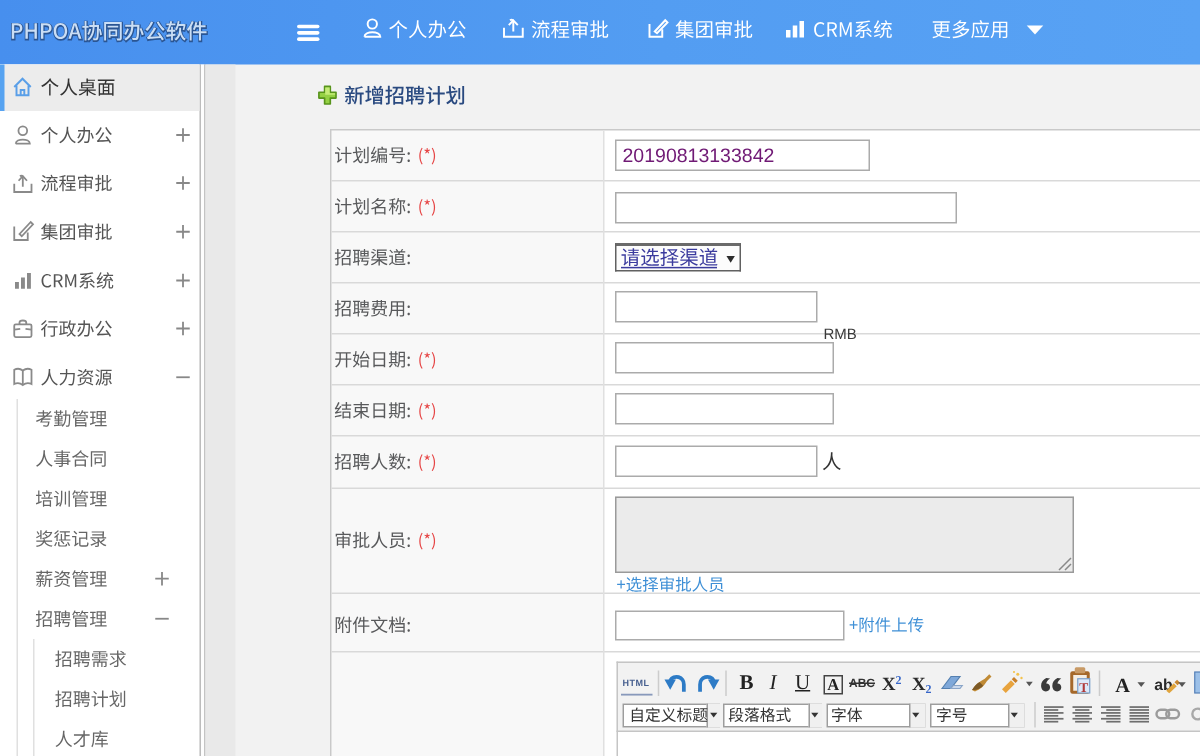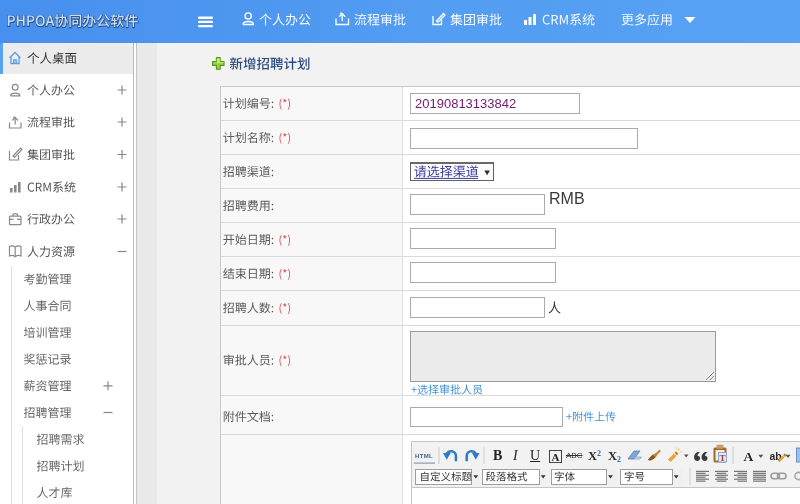--- a/index.html
+++ b/index.html
@@ -37,21 +37,21 @@
 
 <div class="abs" style="left:402px;top:87px;width:1px;height:417px;background:#e0e0e0"></div>
 
 <div class="abs" style="left:410px;top:93px;width:170px;height:21px;border:1px solid #ababab;background:#fff"></div>
 <div class="abs" style="left:415px;top:94px;width:160px;height:19px;line-height:19px;font-size:13px;color:#701a75">20190813133842</div>
 <div class="abs" style="left:410px;top:128px;width:228px;height:21px;border:1px solid #ababab;background:#fff"></div>
 
 <div class="abs" style="left:409.5px;top:162px;width:84px;height:19px;border:1px solid #616161;border-top:2px solid #6a6a6a;background:#fcfcfc"></div>
 
 <div class="abs" style="left:410px;top:194px;width:135px;height:21px;border:1px solid #ababab;background:#fff"></div>
-<div class="abs" style="left:549px;top:189px;height:19px;line-height:19px;font-size:16px;color:#3a3a3a">RMB</div>
+<div class="abs" style="left:549px;top:214px;height:19px;line-height:19px;font-size:10px;color:#3a3a3a">RMB</div>
 
 <div class="abs" style="left:410px;top:228px;width:146px;height:21px;border:1px solid #ababab;background:#fff"></div>
 <div class="abs" style="left:410px;top:262px;width:146px;height:21px;border:1px solid #ababab;background:#fff"></div>
 
 <div class="abs" style="left:410px;top:297px;width:135px;height:21px;border:1px solid #ababab;background:#fff"></div>
 
 <div class="abs" style="left:410px;top:331px;width:306px;height:51px;border:1px solid #9a9a9a;background:#ebebeb"></div>
 <svg class="abs" style="left:705px;top:371px" width="10" height="10">
     <path d="M9 1 L1 9 M9 5 L5 9" stroke="#888" stroke-width="1"></path>
   </svg>
@@ -60,21 +60,21 @@
 
 <div class="abs" style="left:411px;top:441px;width:389px;height:47px;background:#f2f2f2;border:1px solid #c5c5c5;border-right:none"></div>
 <div class="abs" style="left:411px;top:488px;width:389px;height:16px;background:#fff;border-left:1px solid #c5c5c5"></div>
 
 <div class="abs" style="left:414px;top:450px;width:20px;height:12px;font-size:6px;font-weight:bold;color:#47608f;text-align:center;line-height:12px;letter-spacing:0.3px">HTML</div>
 
 <div class="abs" style="left:493px;top:448px;font-family:'Liberation Serif',serif;font-size:14px;font-weight:bold;color:#222">B</div>
 <div class="abs" style="left:513px;top:448px;font-family:'Liberation Serif',serif;font-size:14px;font-style:italic;color:#222">I</div>
 <div class="abs" style="left:530px;top:448px;font-family:'Liberation Serif',serif;font-size:14px;color:#222;text-decoration:underline">U</div>
 <div class="abs" style="left:549px;top:450px;width:13px;height:13px;border:1px solid #444;font-family:'Liberation Serif',serif;font-size:11px;font-weight:bold;color:#222;text-align:center;line-height:12px">A</div>
-<div class="abs" style="left:566px;top:451px;font-size:8px;font-weight:normal;color:#333;text-decoration:line-through">ABC</div>
+<div class="abs" style="left:566px;top:451px;font-size:8px;font-weight:bold;color:#333;text-decoration:line-through">ABC</div>
 <div class="abs" style="left:588px;top:449px;font-family:'Liberation Serif',serif;font-size:12.5px;font-weight:bold;color:#2a2a2a">X<span style="font-size:8px;vertical-align:4px;color:#3565c8">2</span></div>
 <div class="abs" style="left:608px;top:449px;font-family:'Liberation Serif',serif;font-size:12.5px;font-weight:bold;color:#2a2a2a">X<span style="font-size:8px;vertical-align:-2px;color:#3565c8">2</span></div>
 
 <div class="abs" style="left:415px;top:468.5px;width:65px;height:16px;border:1px solid #9d9d9d;background:#fff"></div>
 <div class="abs" style="left:471px;top:468.5px;width:9px;height:16px;border-left:1px solid #9d9d9d;background:#f0f0f0"></div>
 <div class="abs" style="left:482px;top:468.5px;width:66px;height:16px;border:1px solid #9d9d9d;background:#fff"></div>
 <div class="abs" style="left:539px;top:468.5px;width:9px;height:16px;border-left:1px solid #9d9d9d;background:#f0f0f0"></div>
 <div class="abs" style="left:551px;top:468.5px;width:66px;height:16px;border:1px solid #9d9d9d;background:#fff"></div>
 <div class="abs" style="left:606px;top:468.5px;width:11px;height:16px;border-left:1px solid #9d9d9d;background:#f0f0f0"></div>
 <div class="abs" style="left:620px;top:468.5px;width:63px;height:16px;border:1px solid #9d9d9d;background:#fff"></div>

